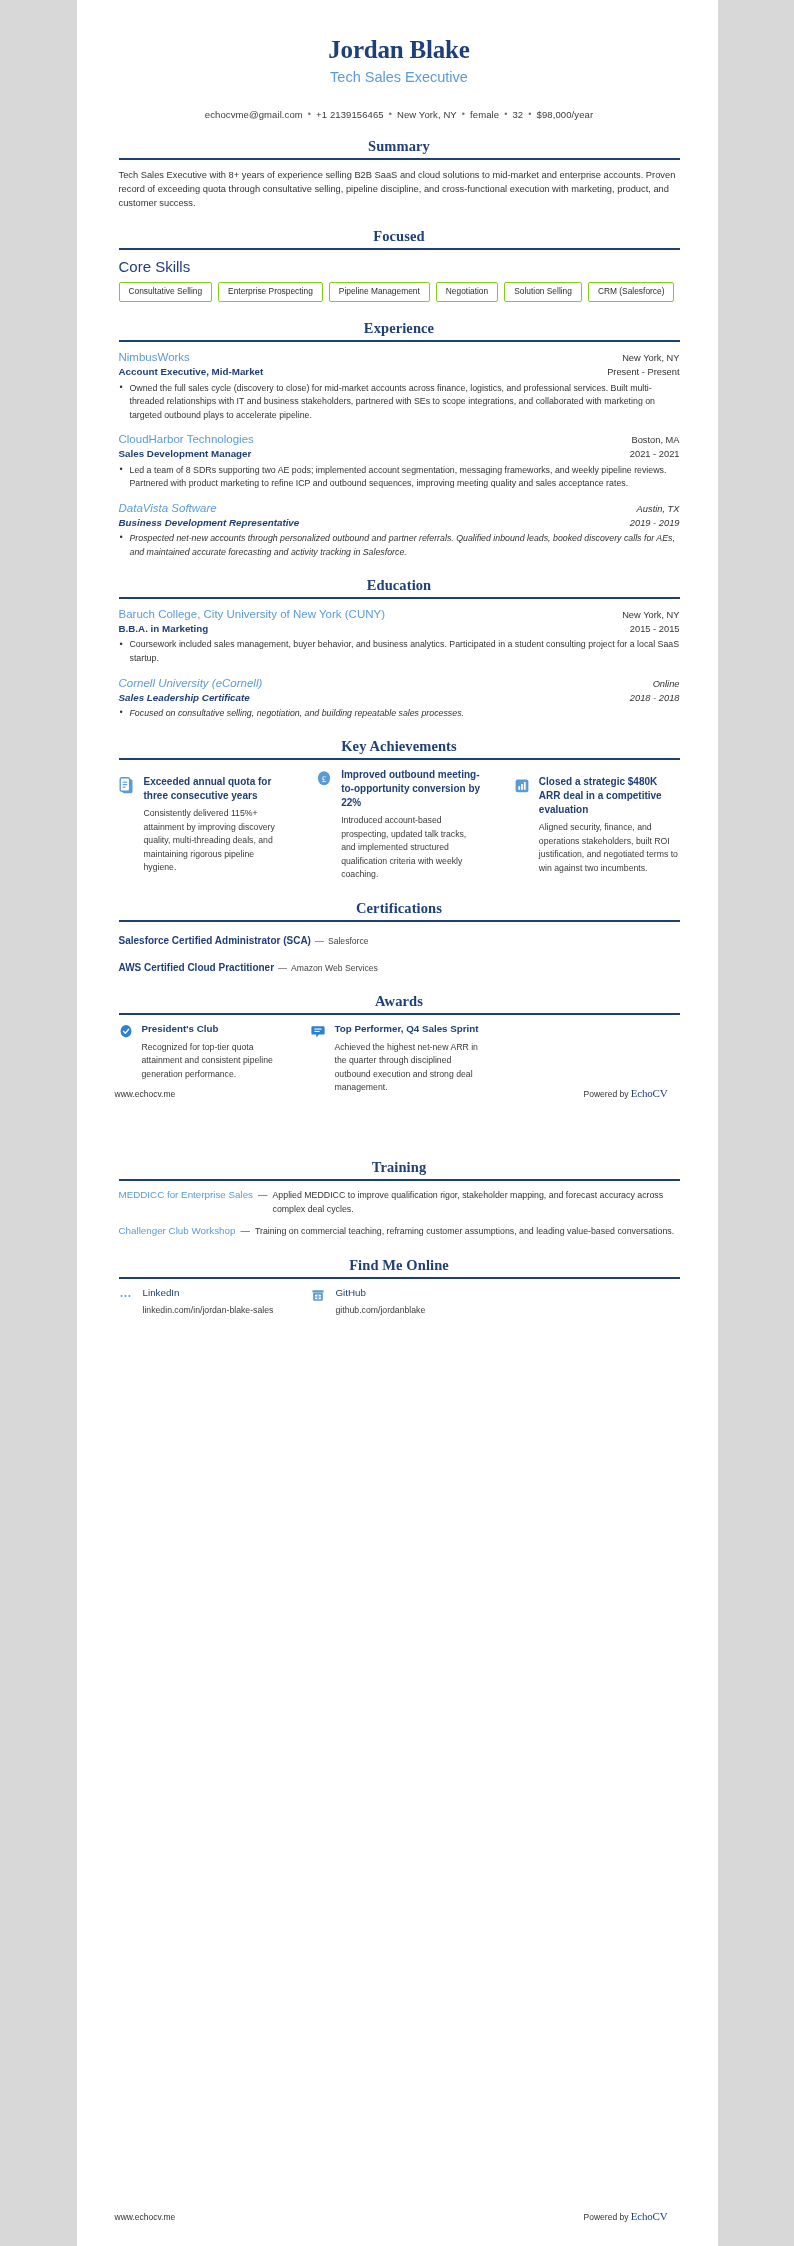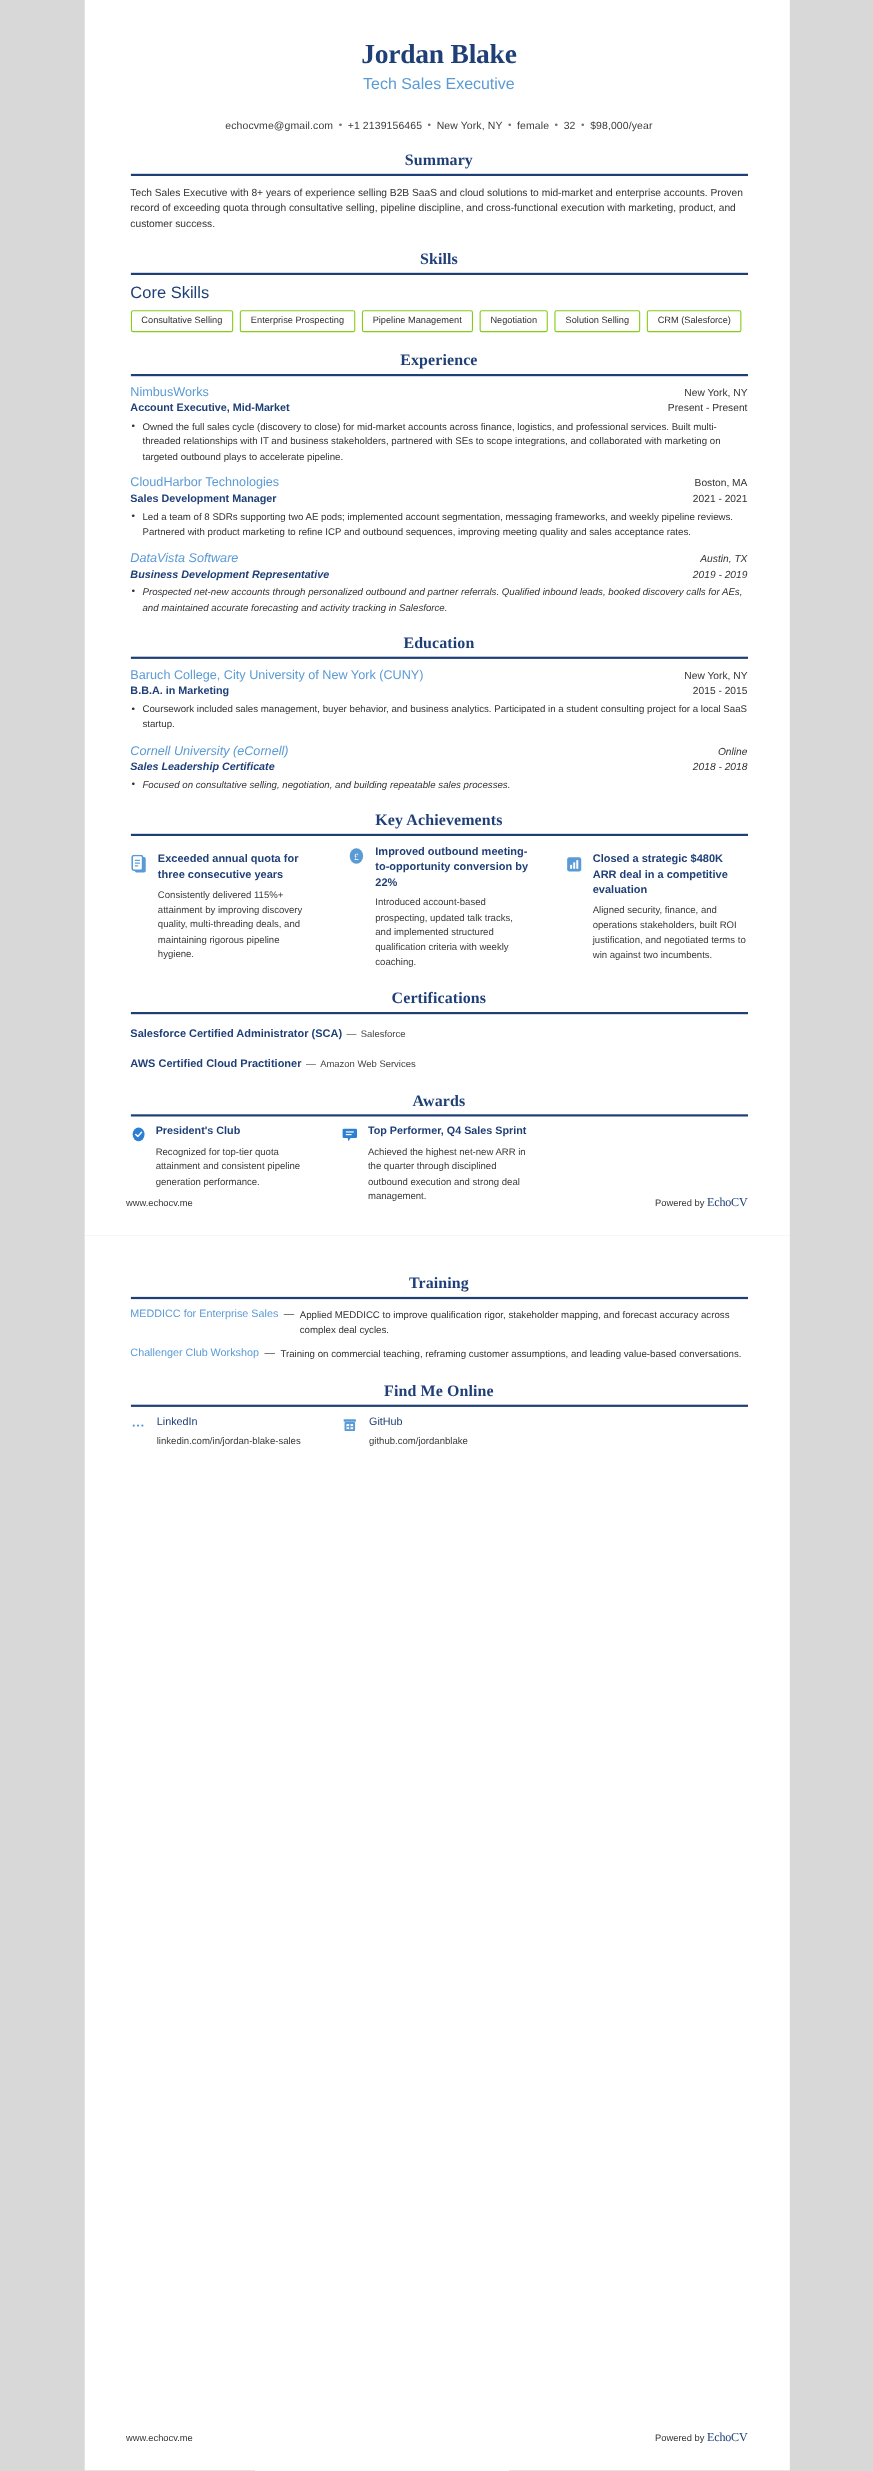--- a/index.html
+++ b/index.html
@@ -281,21 +281,21 @@
   .link-url {
     font-size: 8.7px;
     color: #3a3a3a;
     margin-top: 7px;
   }
 
   
   .page-footer {
     position: absolute;
     left: 38px;
-    right: 38px;
+    right: 50px;
     bottom: 24px;
     display: flex;
     justify-content: space-between;
     align-items: baseline;
     font-size: 8.5px;
     color: #333;
   }
   .footer-brand { font-size: 8.5px; color: #333; }
   .footer-brand .brand-name {
     font-family: "Liberation Serif", serif;
@@ -319,21 +319,21 @@
       </div>
     </div>
 
     <div class="section">
       <div class="section-heading">Summary</div>
       <div class="section-rule"></div>
       <div class="summary-text">Tech Sales Executive with 8+ years of experience selling B2B SaaS and cloud solutions to mid-market and enterprise accounts. Proven record of exceeding quota through consultative selling, pipeline discipline, and cross-functional execution with marketing, product, and customer success.</div>
     </div>
 
     <div class="section">
-      <div class="section-heading">Skills</div>
+      <div class="section-heading">Focused</div>
       <div class="section-rule"></div>
       <div class="skill-group-title">Core Skills</div>
       <div class="chip-row">
         <span class="chip">Consultative Selling</span>
         <span class="chip">Enterprise Prospecting</span>
         <span class="chip">Pipeline Management</span>
         <span class="chip">Negotiation</span>
         <span class="chip">Solution Selling</span>
         <span class="chip">CRM (Salesforce)</span>
       </div>

